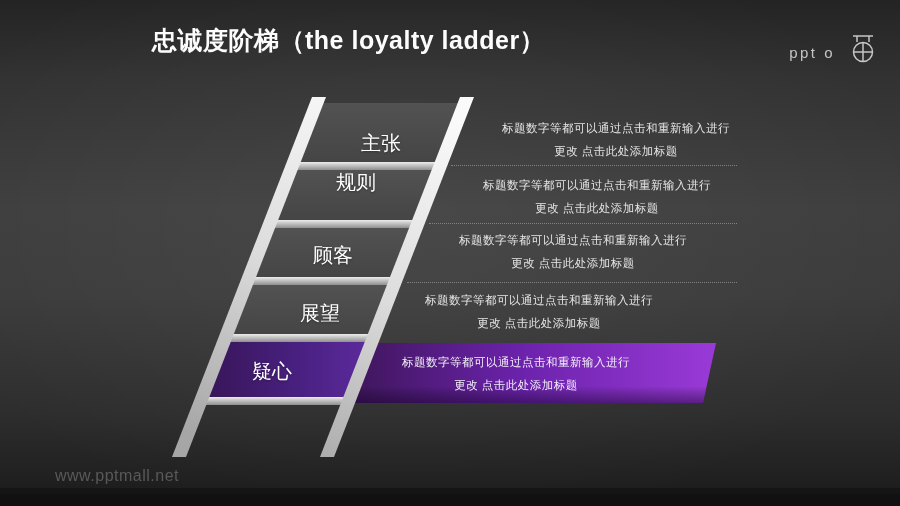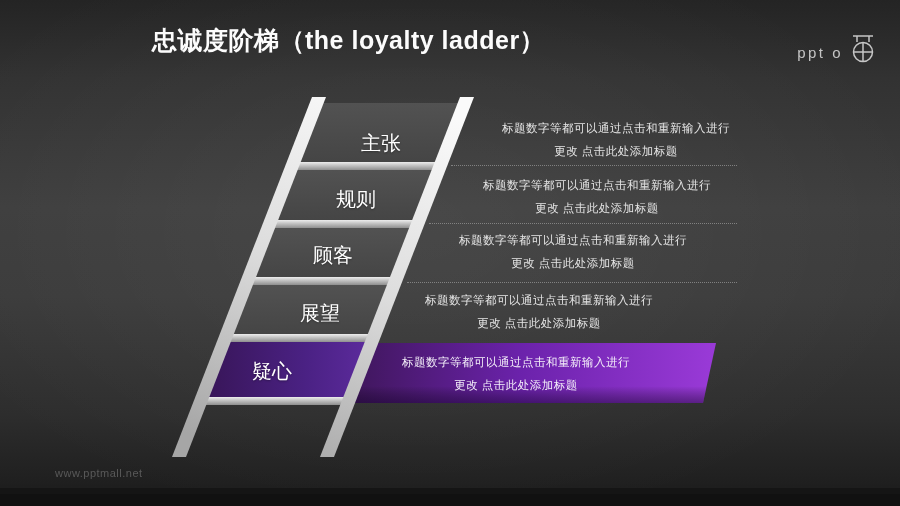--- a/index.html
+++ b/index.html
@@ -16,21 +16,21 @@
     position:absolute;left:0;bottom:0;width:900px;height:6px;
     background:#151515;
   }
   .title{
     position:absolute;left:152px;top:24px;
     font-size:25px;font-weight:bold;color:#fcfcfc;
     letter-spacing:0.5px;white-space:nowrap;
   }
   .logo{
     position:absolute;right:22px;top:30px;
-    display:flex;align-items:center;gap:5px;
+    display:flex;align-items:center;gap:13px;
   }
   .logo-text{
     font-size:15px;color:#c5c5c5;letter-spacing:2.5px;
     transform:translateY(4px);
   }
   .ladder-svg{position:absolute;left:0;top:0;}
   .step-label{
     position:absolute;transform:translate(-50%,-50%);
     color:#ffffff;font-size:20px;font-weight:500;
     white-space:nowrap;text-shadow:0 1px 2px rgba(0,0,0,0.35);
@@ -40,21 +40,21 @@
     font-size:11.5px;line-height:23px;color:#e6e6e6;
     letter-spacing:0.5px;white-space:nowrap;text-align:center;
   }
   .desc.on-purple{color:#f4effa;}
   .sep{
     position:absolute;height:0;
     border-top:1px dotted #969696;opacity:0.75;
   }
   .watermark{
     position:absolute;left:55px;top:467px;
-    font-size:11px;color:#595959;letter-spacing:0.5px;
+    font-size:16px;color:#595959;letter-spacing:0.5px;
   }
 </style>
 </head>
 <body>
 
 <div class="slide">
 
   <div class="title">忠诚度阶梯（the loyalty ladder）</div>
 
   <div class="logo">
@@ -116,21 +116,21 @@
     <polygon points="269,220 421,220 418,228 266,228" fill="url(#gRung)"></polygon>
     <polygon points="247,277 399,277 396,285 244,285" fill="url(#gRung)"></polygon>
     <polygon points="225,334 377,334 374,342 222,342" fill="url(#gRung)"></polygon>
     <polygon points="200,397 352,397 349,405 197,405" fill="url(#gRung)"></polygon>
 
     <polygon points="312,97 326,97 186,457 172,457" fill="url(#gRail)"></polygon>
     <polygon points="460,97 474,97 334,457 320,457" fill="url(#gRail)"></polygon>
   </svg>
 
   <div class="step-label" style="left:381px;top:143px">主张</div>
-  <div class="step-label" style="left:356px;top:199px">规则</div>
+  <div class="step-label" style="left:356px;top:182px">规则</div>
   <div class="step-label" style="left:333px;top:255px">顾客</div>
   <div class="step-label" style="left:320px;top:313px">展望</div>
   <div class="step-label" style="left:272px;top:371px">疑心</div>
 
   <div class="desc" style="left:502px;top:117px">
     <div>标题数字等都可以通过点击和重新输入进行</div>
     <div>更改 点击此处添加标题</div>
   </div>
   <div class="desc" style="left:483px;top:174px">
     <div>标题数字等都可以通过点击和重新输入进行</div>

